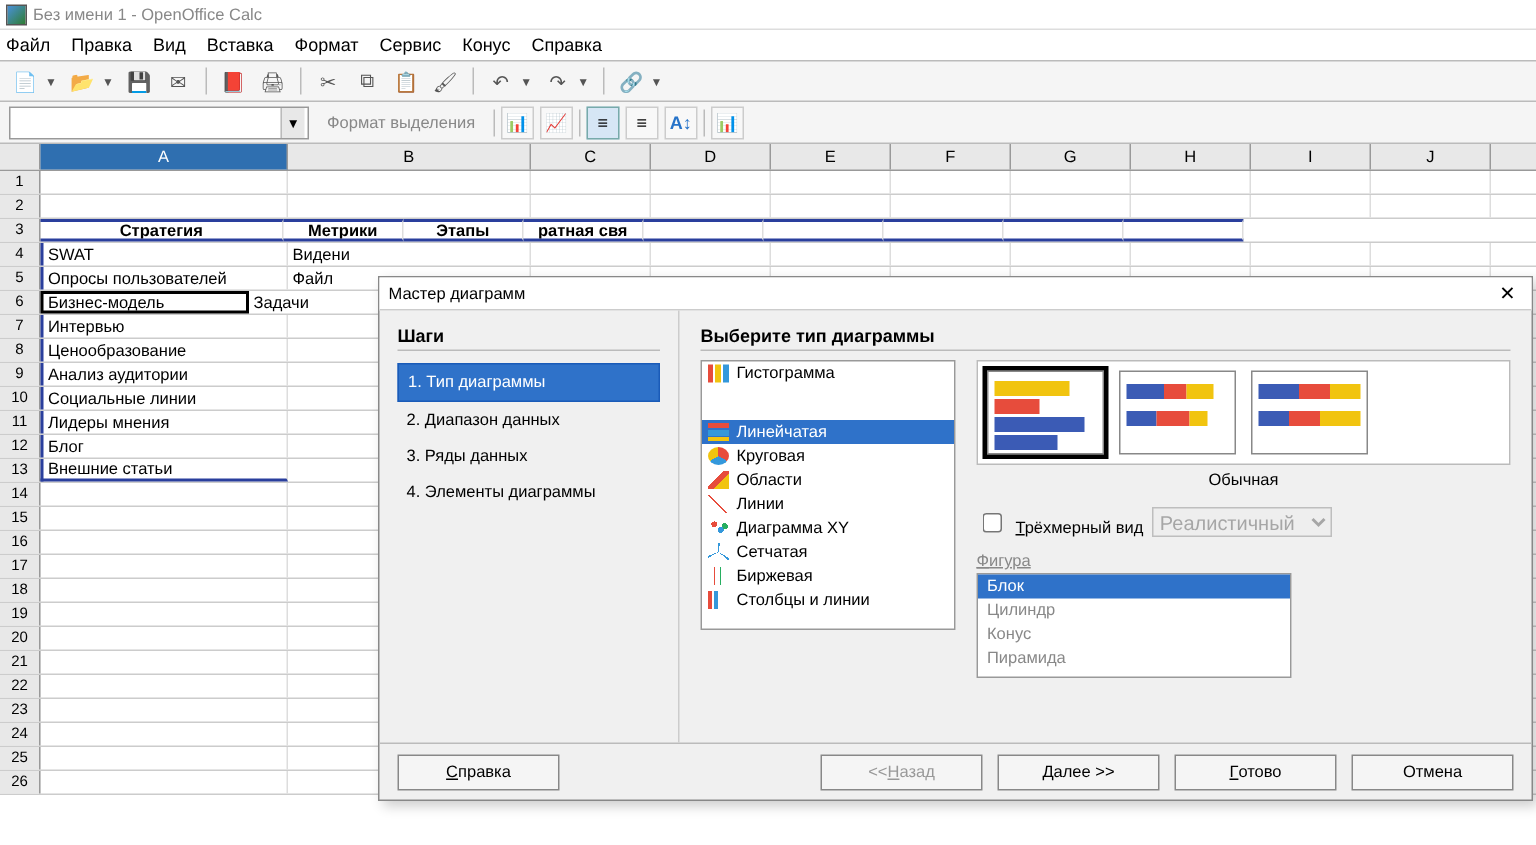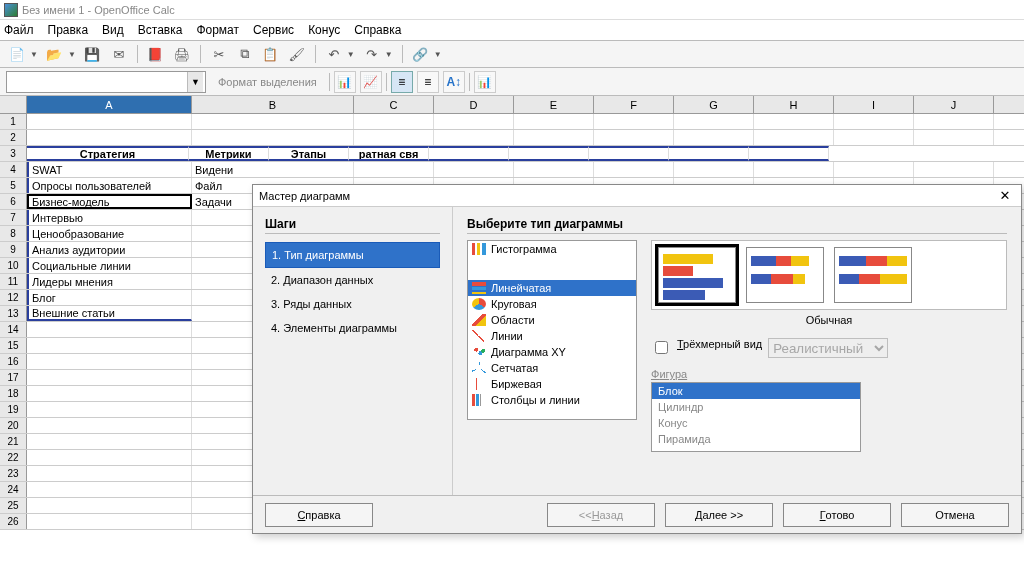--- a/index.html
+++ b/index.html
@@ -55,21 +55,21 @@
   .type-list .ti { display:flex; align-items:center; gap:5px; padding:2px 4px; }
   .type-list .ti.sel { background:#2f72c9; color:#fff;margin-top:23px; }
   .type-list .ico { width:14px; height:12px; display:inline-block; }
   .main-row { display:flex; gap:14px; }
   .preview-col { flex:1; }
   .previews { display:flex; gap:10px; border:1px solid #bbb; background:#fff; padding:6px; }
   .pv { width:78px; height:56px; border:1px solid #888; background:#fff; position:relative; }
   .pv.sel { outline:3px solid #000; }
   .pv-label { text-align:center; font-size:11px; margin-top:4px;}
   .hb { position:absolute; height:10px; }
-  .threeD { display:flex; align-items:flex-start; gap:6px; margin-top:12px; font-size:11px;}
+  .threeD { display:flex; align-items:flex-end; gap:6px; margin-top:12px; font-size:11px;}
   .threeD select { width:120px; height:20px; border:1px solid #aaa; background:#eee; color:#888;}
   .shape-lbl { font-size:11px; color:#888; margin-top:10px; text-decoration:underline;}
   .shape-list { width:210px; height:70px; border:1px solid #999; background:#fff; margin-top:2px; font-size:11px;}
   .shape-list .si { padding:2px 6px; color:#888;}
   .shape-list .si.sel { background:#2f72c9; color:#fff;}
   .dlg-foot { height:38px; border-top:1px solid #bbb; display:flex; align-items:center; padding:0 12px; gap:10px;}
   .dlg-foot .fbtn { width:108px; height:24px; border:1px solid #888; background:#f5f5f5; font-size:11px; display:flex; align-items:center; justify-content:center;}
   .dlg-foot .fbtn.dis { color:#999; }
   .dlg-foot .spacer { flex:1; }
   
@@ -220,21 +220,21 @@
         <div class="cell" style="width: 80px;"></div>
         <div class="cell" style="width: 80px;"></div>
         <div class="cell" style="width: 80px;"></div>
         <div class="cell" style="width: 80px;"></div>
         <div class="cell" style="width: 80px;"></div>
         <div class="cell" style="width: 80px;"></div>
         <div class="cell" style="width: 80px;"></div>
       </div>
       <div class="row">
         <div class="rh">6</div>
-        <div class="cell sel-cell" style="width: 165px; border-left: 2px solid rgb(42, 63, 157);">Бизнес-модель</div>
+        <div class="cell sel-cell" style="width: 139px; border-left: 2px solid rgb(42, 63, 157);">Бизнес-модель</div>
         <div class="cell" style="width: 162px;">Задачи</div>
         <div class="cell" style="width: 80px;"></div>
         <div class="cell" style="width: 80px;"></div>
         <div class="cell" style="width: 80px;"></div>
         <div class="cell" style="width: 80px;"></div>
         <div class="cell" style="width: 80px;"></div>
         <div class="cell" style="width: 80px;"></div>
         <div class="cell" style="width: 80px;"></div>
         <div class="cell" style="width: 80px;"></div>
       </div>

